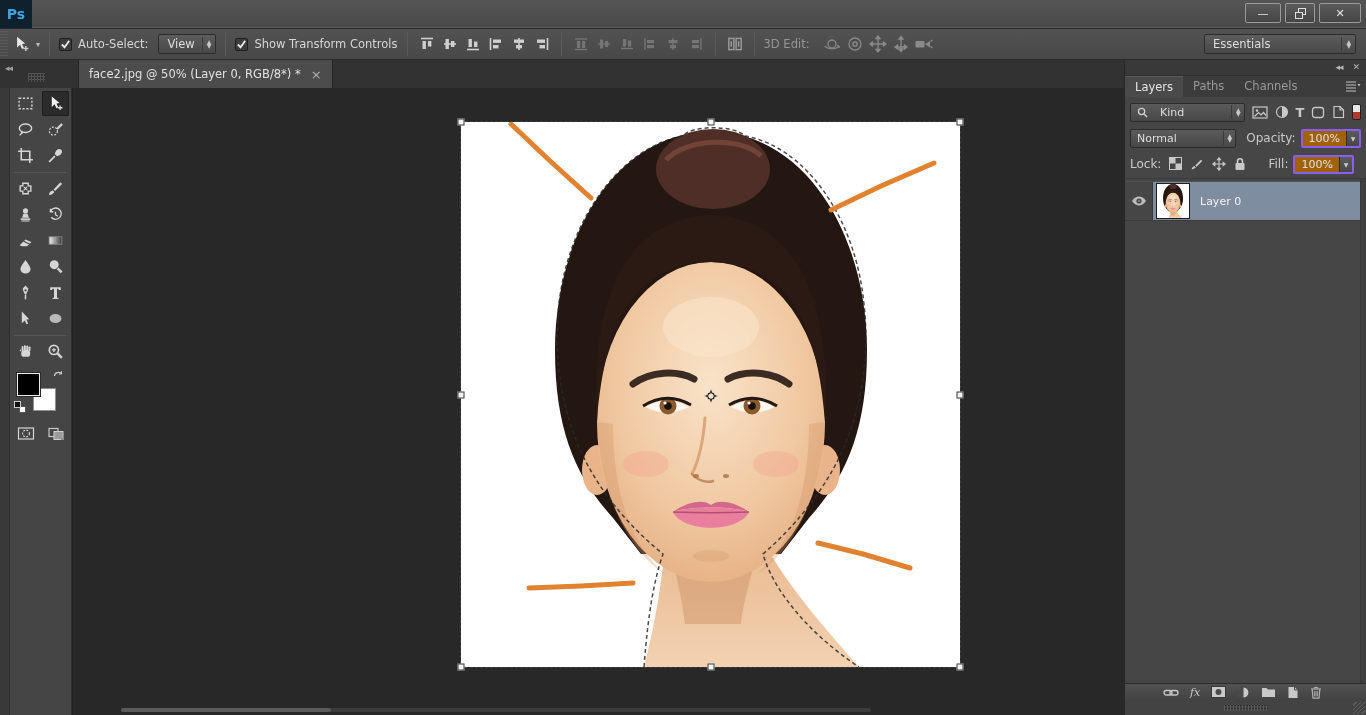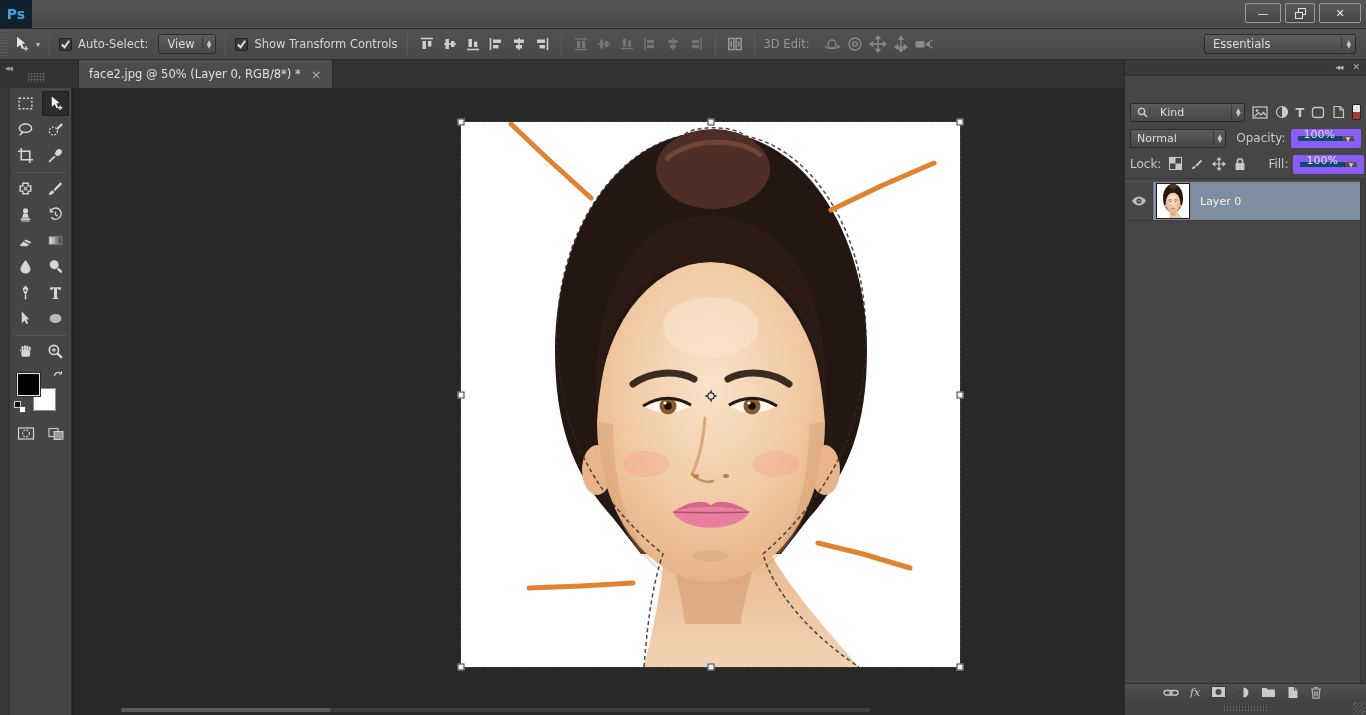--- a/index.html
+++ b/index.html
@@ -103,22 +103,22 @@
   .rp-menu-icon { position:absolute; right:5px; top:4px; }
   .rp-row { position:absolute; left:0; width:100%; display:flex; align-items:center; }
   .row-filter { top:40px; height:24px; padding:0 5px; gap:5px; }
   .row-blend { top:66px; height:24px; padding:0 5px; }
   .row-lock { top:92px; height:24px; padding:0 5px; }
   .rp-dd { height:19px; display:inline-flex; align-items:center; justify-content:space-between;
     background:linear-gradient(#5b5b5b,#474747); border:1px solid #2b2b2b; border-radius:2px;
     padding:0 3px 0 6px; font-size:11px; color:#dedede; }
   .kind-dd { width:122px; }
   .blend-dd { width:124px;gap:9px; }
-  .val-well { height:19px; display:inline-flex; align-items:flex-end;
-    background:#0c4a6e; border:7px solid #8b5cf6; border-radius:2px; font-size:11px; color:#e0e0e0; }
+  .val-well { height:19px; display:inline-flex; align-items:center;
+    background:#a16207; border:2px solid #8b5cf6; border-radius:2px; font-size:11px; color:#e0e0e0; }
   .val-well .v { padding:0 6px; }
   .val-well .arr { border-left:1px solid #2b2b2b; background:linear-gradient(#5b5b5b,#474747);
     width:13px; height:100%; display:flex; align-items:center; justify-content:center; font-size:6px; color:#ccc; }
   .rp-label { font-size:12px; color:#c9c9c9; }
   .filter-icons { display:flex; align-items:center; gap:7px; margin-left:2px; }
   .fswitch { width:9px; height:16px; border:1px solid #222; border-radius:2px; overflow:hidden; margin-left:2px; }
   .fswitch .t { height:50%; background:#e8e8e8; } .fswitch .b { height:50%; background:#b03a2e; }
   .layers-list { position:absolute; left:0; top:118px; width:100%; bottom:32px; background:#464646;
     border-top:1px solid #3a3a3a;text-align:center; }
   .list-gutter { position:absolute; right:0; top:0; width:6px; height:100%; background:#3e3e3e; border-left:1px solid #383838; }
@@ -639,20 +639,31 @@
 
   <div class="rpanel">
 
     <div class="rp-header">
       <div class="hicons">
         <span>◂◂</span>
         <span style="letter-spacing:0">✕</span>
       </div>
     </div>
 
+    <div class="rp-tabs">
+      <span class="rp-tab active">Layers</span>
+      <span class="rp-tab">Paths</span>
+      <span class="rp-tab">Channels</span>
+      <span class="rp-menu-icon">
+        <svg width="16" height="12" viewBox="0 0 16 12">
+            <path d="M1,2 H11 M1,5 H11 M1,8 H11 M1,11 H11" stroke="#c0c0c0" stroke-width="1.2"></path>
+            <path d="M12.5,4 l3,0 -1.5,2.5 Z" fill="#c0c0c0"></path>
+          </svg>
+      </span>
+    </div>
 
     <div class="rp-row row-filter">
       <span class="rp-dd kind-dd">
         <span style="display:inline-flex;align-items:center;gap:12px">
           <svg width="11" height="11" viewBox="0 0 12 12">
               <circle cx="5" cy="5" r="3.4" fill="none" stroke="#cfcfcf" stroke-width="1.4"></circle>
               <path d="M7.6,7.6 L11,11" stroke="#cfcfcf" stroke-width="1.6"></path>
             </svg>
           <span>Kind</span>
         </span>

